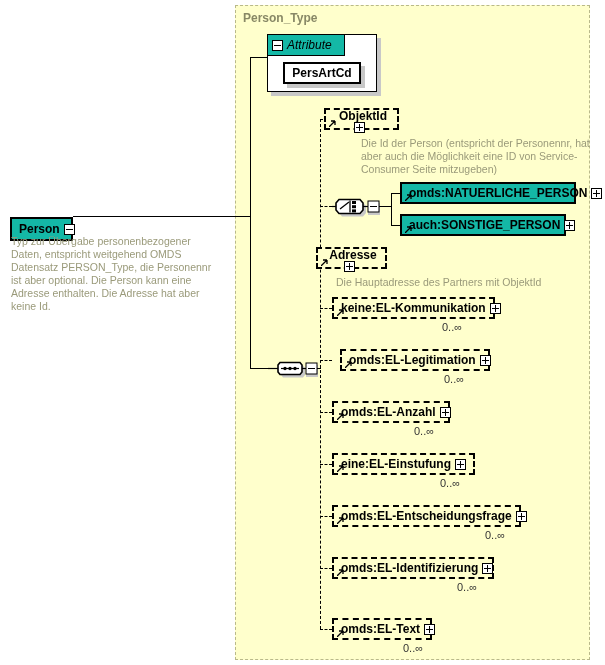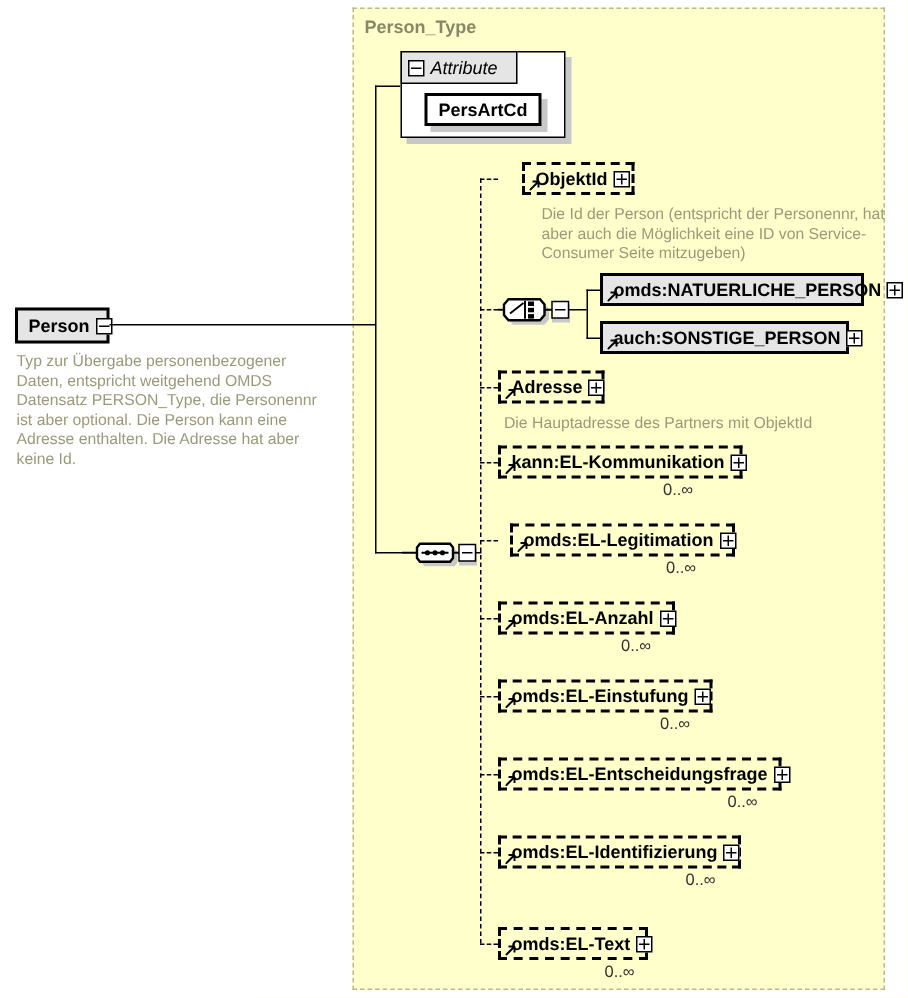--- a/index.html
+++ b/index.html
@@ -26,21 +26,21 @@
     color: #888866;
     font-size: 12px;
     font-weight: bold;
     white-space: nowrap;
   }
 
   
   .node {
     position: absolute;
     box-sizing: border-box;
-    background: #e5e5e5;
+    background: #14b8a6;
     display: flex;
     align-items: center;
     white-space: nowrap;
   }
   .node .shadow {
     position: absolute;
     left: 4px; top: 4px;
     right: -4px; bottom: -4px;
     background: #c8c8c8;
     z-index: -1;
@@ -125,21 +125,21 @@
   }
 </style>
 </head>
 <body>
 
 <div id="canvas">
 
   <div class="type-box" style="left:235px; top:5px; width:355px; height:655px;"></div>
   <div class="type-label" style="left:243px; top:11px;text-align:center;">Person_Type</div>
 
-  <div class="node node-solid" style="left:10px; top:205px; width:63px; height:24px;">
+  <div class="node node-solid" style="left:10px; top:217px; width:63px; height:24px;">
     <span class="shadow"></span>
     <span class="node-label">Person</span>
     <span class="expander"></span>
   </div>
 
   <div class="doc" style="left:11px; top:235px; width:205px;">Typ zur Übergabe personenbezogener Daten, entspricht weitgehend OMDS Datensatz PERSON_Type, die Personennr ist aber optional. Die Person kann eine Adresse enthalten. Die Adresse hat aber keine Id.</div>
 
   <div class="line" style="left:73px; top:216px; width:177px; height:1px;"></div>
 
   <div class="line" style="left:250px; top:57px; width:1px; height:312px;"></div>
@@ -178,21 +178,21 @@
       <line x1="34" y1="12.5" x2="38" y2="12.5" stroke="#000" stroke-width="1.2"></line>
       <rect x="38" y="7" width="11" height="11" fill="#ffffff" stroke="#000" stroke-width="1"></rect>
       <line x1="40" y1="12.5" x2="47" y2="12.5" stroke="#000" stroke-width="1"></line>
     </svg>
   </div>
 
   <div class="vline-dashed" style="left:320px; top:119px; height:510px;"></div>
   <div class="line" style="left:317px; top:368px; width:4px; height:1px;"></div>
 
   <div class="hline-dashed" style="left:320px; top:119px; width:12px;"></div>
-  <div class="node node-dashed" style="left:348px; top:108px; width:75px; height:22px;">
+  <div class="node node-dashed" style="left:324px; top:108px; width:75px; height:22px;flex-direction:column;">
     <span class="shadow"></span>
     <span class="node-label">ObjektId</span>
     <span class="expander plus"></span>
     <svg class="ref-arrow" viewBox="0 0 8 8">
       <path d="M0,8 L6,2 M6,2 L2,2 M6,2 L6,6" stroke="#000" stroke-width="1.3" fill="none"></path>
     </svg>
   </div>
   <div class="doc" style="left:336px; top:137px; width:230px;margin-left:25px;">Die Id der Person (entspricht der Personennr, hat aber auch die Möglichkeit eine ID von Service-Consumer Seite mitzugeben)</div>
 
   <div class="hline-dashed" style="left:320px; top:206px; width:12px;"></div>
@@ -231,34 +231,34 @@
   <div class="node node-solid" style="left:400px; top:214px; width:166px; height:22px;">
     <span class="shadow"></span>
     <span class="node-label">auch:SONSTIGE_PERSON</span>
     <span class="expander plus"></span>
     <svg class="ref-arrow" viewBox="0 0 8 8">
       <path d="M0,8 L6,2 M6,2 L2,2 M6,2 L6,6" stroke="#000" stroke-width="1.3" fill="none"></path>
     </svg>
   </div>
 
   <div class="hline-dashed" style="left:320px; top:258px; width:12px;"></div>
-  <div class="node node-dashed" style="left:332px; top:247px; width:71px; height:22px;">
+  <div class="node node-dashed" style="left:316px; top:247px; width:71px; height:22px;flex-direction:column;">
     <span class="shadow"></span>
     <span class="node-label">Adresse</span>
     <span class="expander plus"></span>
     <svg class="ref-arrow" viewBox="0 0 8 8">
       <path d="M0,8 L6,2 M6,2 L2,2 M6,2 L6,6" stroke="#000" stroke-width="1.3" fill="none"></path>
     </svg>
   </div>
   <div class="doc" style="left:336px; top:276px; width:250px;">Die Hauptadresse des Partners mit ObjektId</div>
 
   <div class="hline-dashed" style="left:320px; top:308px; width:12px;"></div>
   <div class="node node-dashed" style="left:332px; top:297px; width:163px; height:22px;">
     <span class="shadow"></span>
-    <span class="node-label">kann:EL-Kommunikation</span>
+    <span class="node-label">keine:EL-Kommunikation</span>
     <span class="expander plus"></span>
     <svg class="ref-arrow" viewBox="0 0 8 8">
       <path d="M0,8 L6,2 M6,2 L2,2 M6,2 L6,6" stroke="#000" stroke-width="1.3" fill="none"></path>
     </svg>
   </div>
   <div class="card" style="left:442px; top:321px;">0..∞</div>
 
   <div class="hline-dashed" style="left:320px; top:360px; width:12px;"></div>
   <div class="node node-dashed" style="left:340px; top:349px; width:150px; height:22px;">
     <span class="shadow"></span>
@@ -277,21 +277,21 @@
     <span class="expander plus"></span>
     <svg class="ref-arrow" viewBox="0 0 8 8">
       <path d="M0,8 L6,2 M6,2 L2,2 M6,2 L6,6" stroke="#000" stroke-width="1.3" fill="none"></path>
     </svg>
   </div>
   <div class="card" style="left:414px; top:425px;">0..∞</div>
 
   <div class="hline-dashed" style="left:320px; top:464px; width:12px;"></div>
   <div class="node node-dashed" style="left:332px; top:453px; width:143px; height:22px;">
     <span class="shadow"></span>
-    <span class="node-label">omds:EL-Einstufung</span>
+    <span class="node-label">eine:EL-Einstufung</span>
     <span class="expander plus"></span>
     <svg class="ref-arrow" viewBox="0 0 8 8">
       <path d="M0,8 L6,2 M6,2 L2,2 M6,2 L6,6" stroke="#000" stroke-width="1.3" fill="none"></path>
     </svg>
   </div>
   <div class="card" style="left:440px; top:477px;">0..∞</div>
 
   <div class="hline-dashed" style="left:320px; top:516px; width:12px;"></div>
   <div class="node node-dashed" style="left:332px; top:505px; width:189px; height:22px;">
     <span class="shadow"></span>

